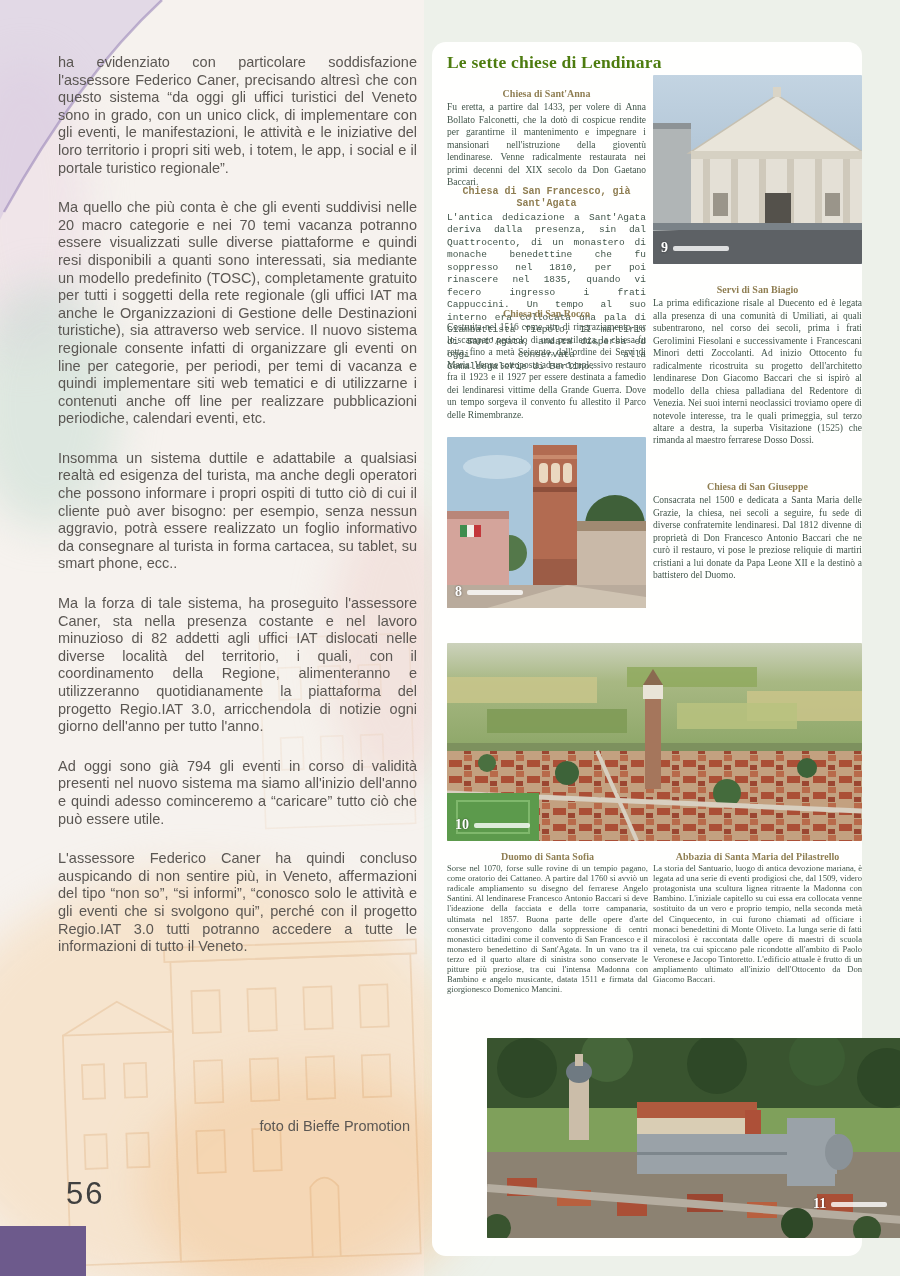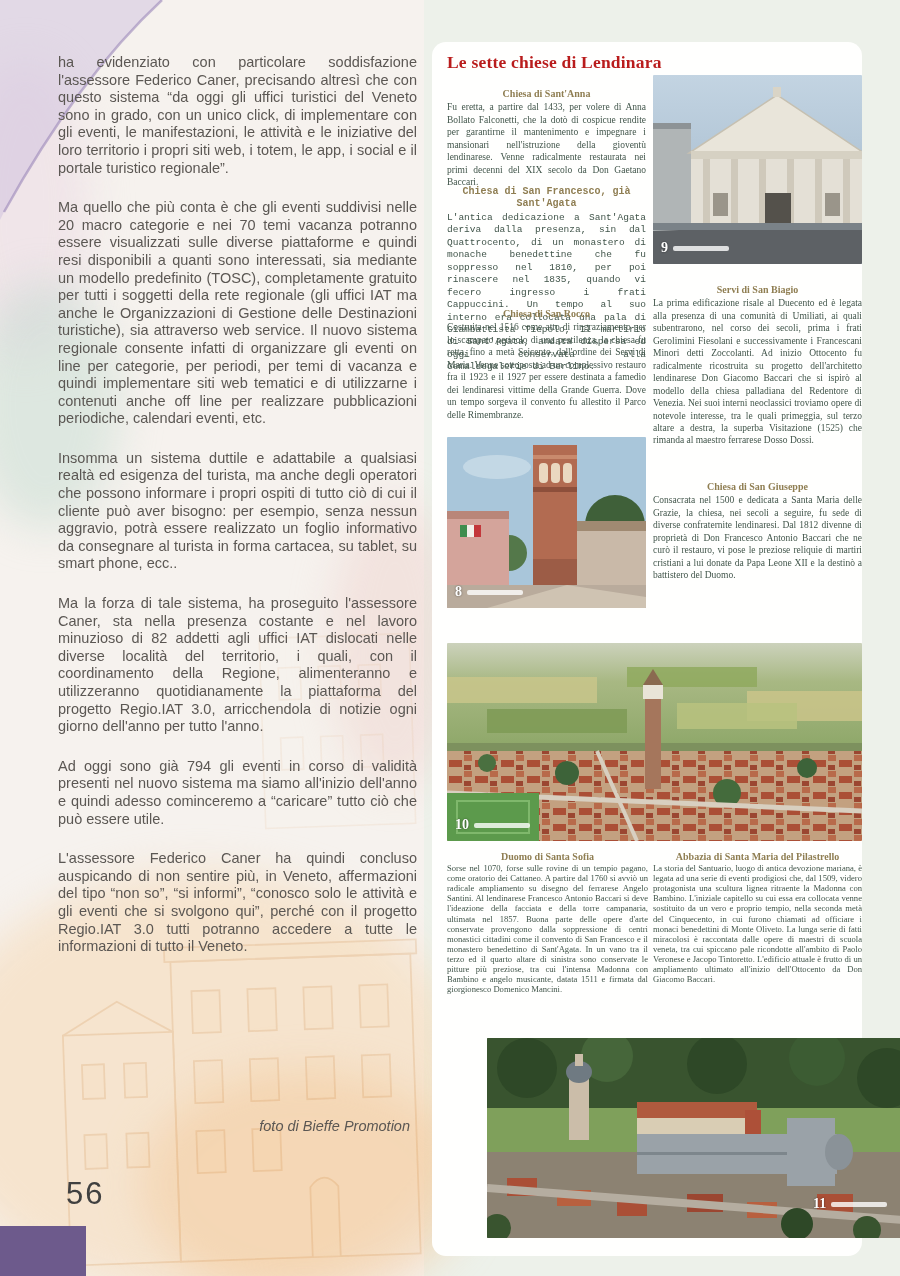--- a/index.html
+++ b/index.html
@@ -19,33 +19,33 @@
   .corner-lavender{position:absolute;left:0;top:0;}
   .sketch{position:absolute;left:20px;top:630px;opacity:.55;transform:rotate(-2deg);}
   
   .left-article{
     position:absolute;left:50px;top:54px;width:367px;
     color:#5b5753;font-size:14.5px;line-height:17.6px;text-align:justify;
   }
   .left-article p{margin:0 0 22px 8px;}
   .photo-credit{
     position:absolute;left:50px;top:1118px;width:360px;text-align:right;
-    font-style:italic;font-size:14.5px;color:#5b5753;
+    font-size:14.5px;color:#5b5753;
   }
   .page-number{position:absolute;left:66px;top:1176px;font-size:31px;color:#404040;letter-spacing:2px;}
   .corner-square{position:absolute;left:0;top:1226px;width:86px;height:50px;background:#6d5a8c;}
   
   .article-box{
     position:absolute;left:432px;top:42px;width:430px;height:1214px;
     background:#fffffe;border-radius:14px;
     font-family:"Liberation Serif",serif;
   }
   .box-title{
     position:absolute;left:15px;top:10px;margin:0;
-    font-size:17.5px;font-weight:bold;color:#b91c1c;letter-spacing:.2px;
+    font-size:17.5px;font-weight:bold;color:#4d7c0f;letter-spacing:.2px;
   }
   .sec{position:absolute;text-align:justify;font-size:9.5px;line-height:12.45px;color:#41554a;}
   .sec h4{margin:0 0 1px 0;font-size:10px;font-weight:bold;color:#8f7e52;text-align:center;}
   .sec-santanna{left:15px;top:46px;width:199px;}
   .sec-sanfrancesco{left:15px;top:144px;width:199px;font-family:Liberation Mono, monospace;}
   .sec-sanrocco{left:15px;top:266px;width:199px;}
   .sec-sanbiagio{left:221px;top:242px;width:209px;}
   .sec-sangiuseppe{left:221px;top:439px;width:209px;}
   .cap{font-size:8.6px;line-height:10.1px;}
   .cap-duomo{left:15px;top:810px;width:201px;}

